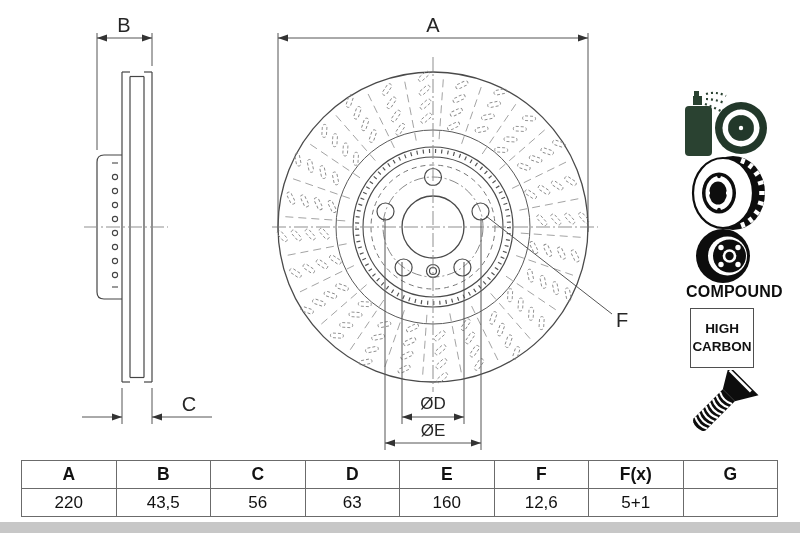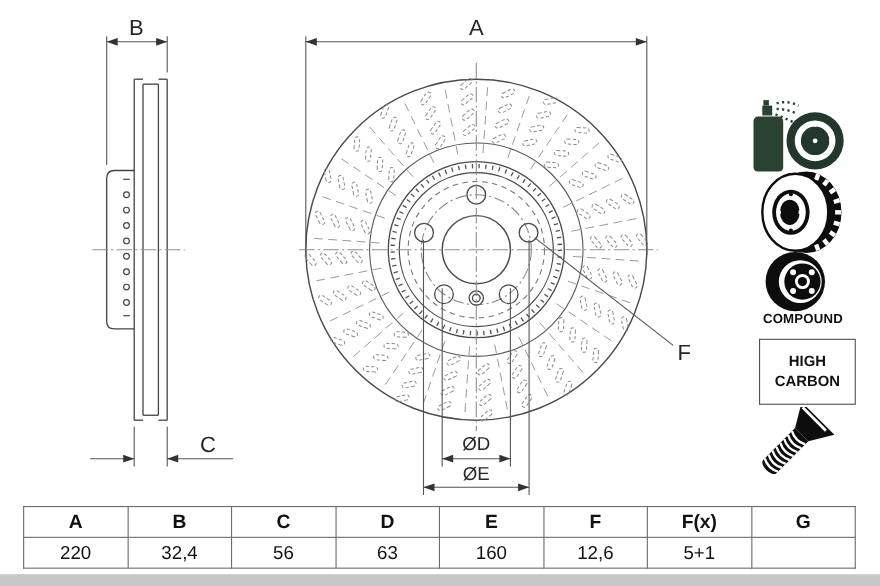--- a/index.html
+++ b/index.html
@@ -4,22 +4,22 @@
 <style>
   html,body{margin:0;padding:0;background:#fff;}
   .stage{position:relative;width:800px;height:533px;background:#fff;overflow:hidden;
          font-family:"Liberation Sans",sans-serif;}
   svg{display:block;}
   .drawing-svg{position:absolute;left:0;top:0;}
   .dim-label{fill:#262626;font-size:20px;font-family:"Liberation Sans",sans-serif;}
   .dia-label{fill:#262626;font-size:17px;font-family:"Liberation Sans",sans-serif;}
   .icon{position:absolute;}
   .compound-label{position:absolute;left:686px;top:283px;width:88px;text-align:center;
-                  font-size:12px;font-weight:bold;color:#0d0d0d;letter-spacing:0.2px;}
-  .high-carbon{position:absolute;left:690px;top:308px;width:88px;height:60px;
+                  font-size:16px;font-weight:bold;color:#0d0d0d;letter-spacing:0.2px;}
+  .high-carbon{position:absolute;left:690px;top:308px;width:64px;height:60px;
                border:1.5px solid #4f4f4f;background:#fff;box-sizing:border-box;
                display:flex;flex-direction:column;justify-content:center;align-items:center;}
   .high-carbon span{font-size:13.5px;font-weight:bold;color:#111;line-height:1.3;}
   table.dims{position:absolute;left:21px;top:460px;width:757px;border-collapse:collapse;
              table-layout:fixed;background:#fff;font-size:17px;color:#111;}
   table.dims td{border:1.4px solid #6b6b6b;text-align:center;height:27px;padding:0;}
   table.dims .hdr td{font-weight:bold;font-size:17.5px;}
   .bottom-strip{position:absolute;left:0;top:522px;width:800px;height:11px;background:#c7c7c7;}
 </style>
 </head>
@@ -348,21 +348,21 @@
         <td>B</td>
         <td>C</td>
         <td>D</td>
         <td>E</td>
         <td>F</td>
         <td>F(x)</td>
         <td>G</td>
       </tr>
       <tr>
         <td>220</td>
-        <td>32,4</td>
+        <td>43,5</td>
         <td>56</td>
         <td>63</td>
         <td>160</td>
         <td>12,6</td>
         <td>5+1</td>
         <td></td>
       </tr>
     </tbody>
   </table>
 

